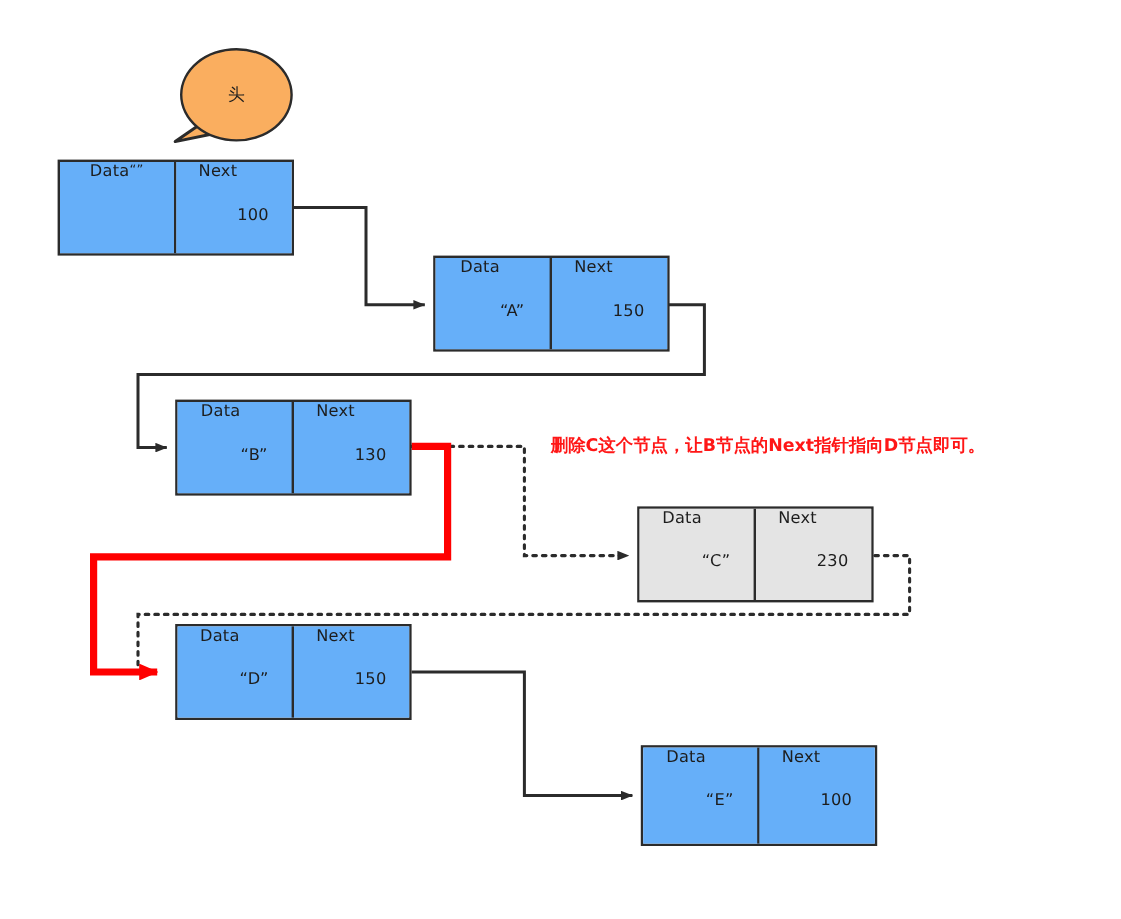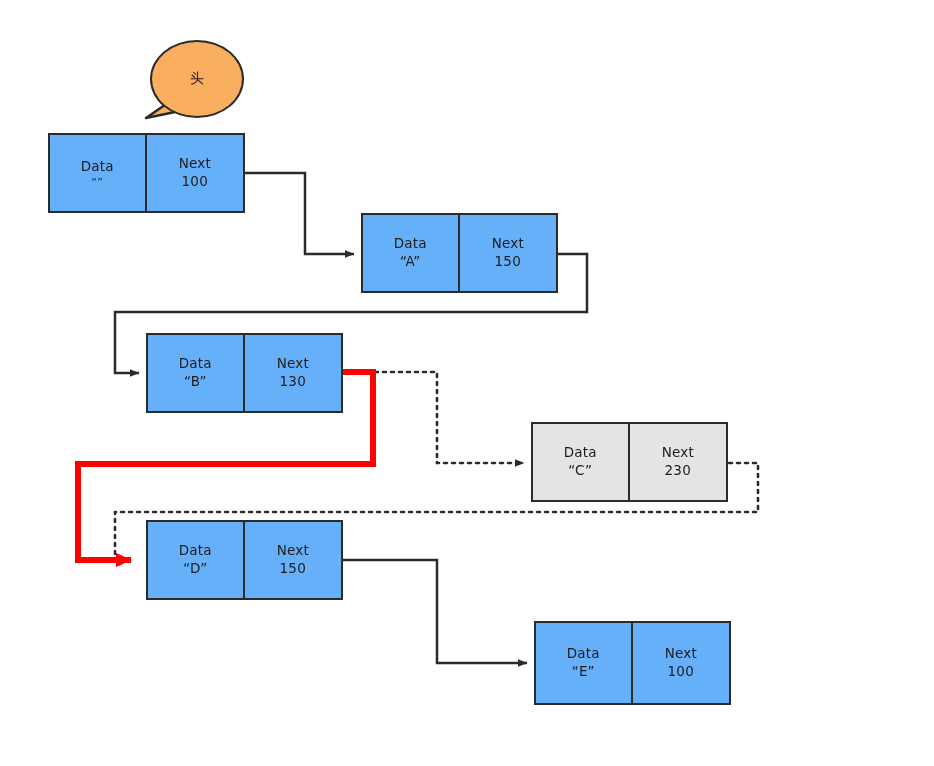--- a/index.html
+++ b/index.html
@@ -31,42 +31,43 @@
     display: flex;
     box-sizing: border-box;
     border: 2.5px solid #2b2b2b;
     z-index: 3;
   }
   .node .cell {
     box-sizing: border-box;
     width: 98px;
     height: 100%;
     display: flex;
-    flex-direction: column;
-    align-items: center;
+    flex-direction: row;
+    align-items: flex-start;
     justify-content: center;
     font-size: 13.5px;
     line-height: 1.32;
     color: #1d1d1d;
     letter-spacing: 0.2px;
   }
   .node .cell.data-cell {
     border-right: 2.5px solid #2b2b2b;
   }
   .node.blue .cell {
     background: #66aff9;
   }
   .node.gray .cell {
     background: #e4e4e4;
   }
   .cell .lbl {
     display: block;
   }
   .cell .val {
     display: block;
+    margin-top: 36px;
   }
   .cell .val.empty-quotes {
     font-size: 11px;
     line-height: 1;
     margin-top: 1px;
   }
   .bubble {
     position: absolute;
     width: 94px;
     height: 78px;
@@ -188,14 +189,15 @@
     <div class="cell data-cell">
       <span class="lbl">Data</span>
       <span class="val">“E”</span>
     </div>
     <div class="cell next-cell">
       <span class="lbl">Next</span>
       <span class="val">100</span>
     </div>
   </div>
 
+  <div class="annotation" style="left:459px; top:371px; transform:translateY(-50%);">删除C这个节点，让B节点的Next指针指向D节点即可。</div>
 
 </div>
 
 </body></html>

